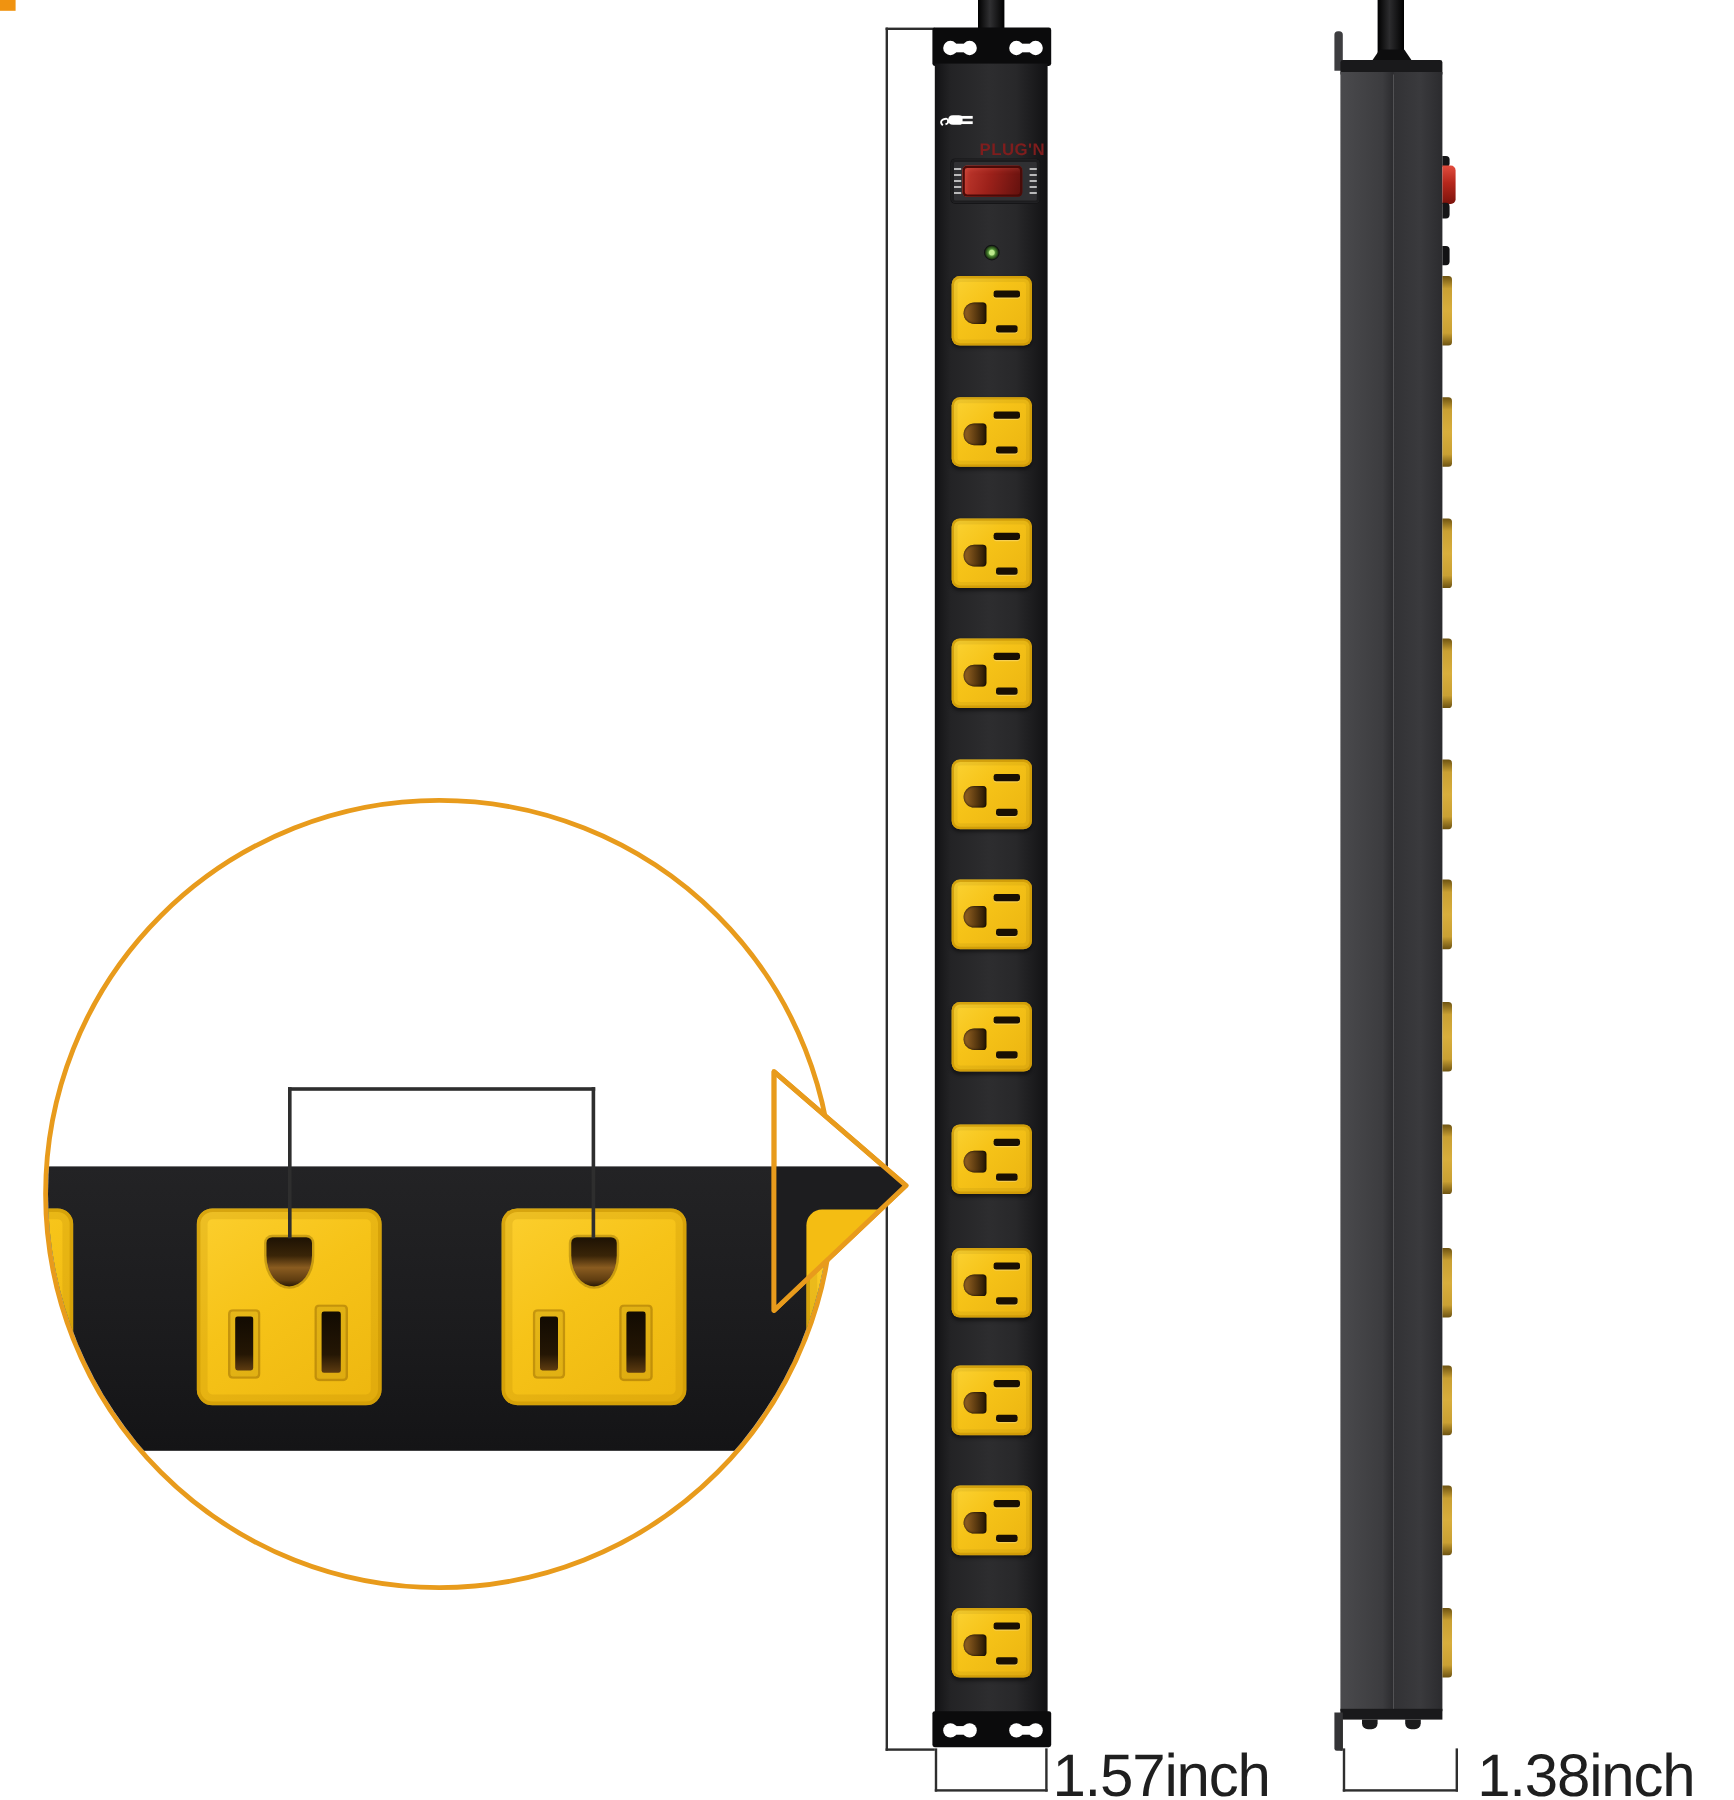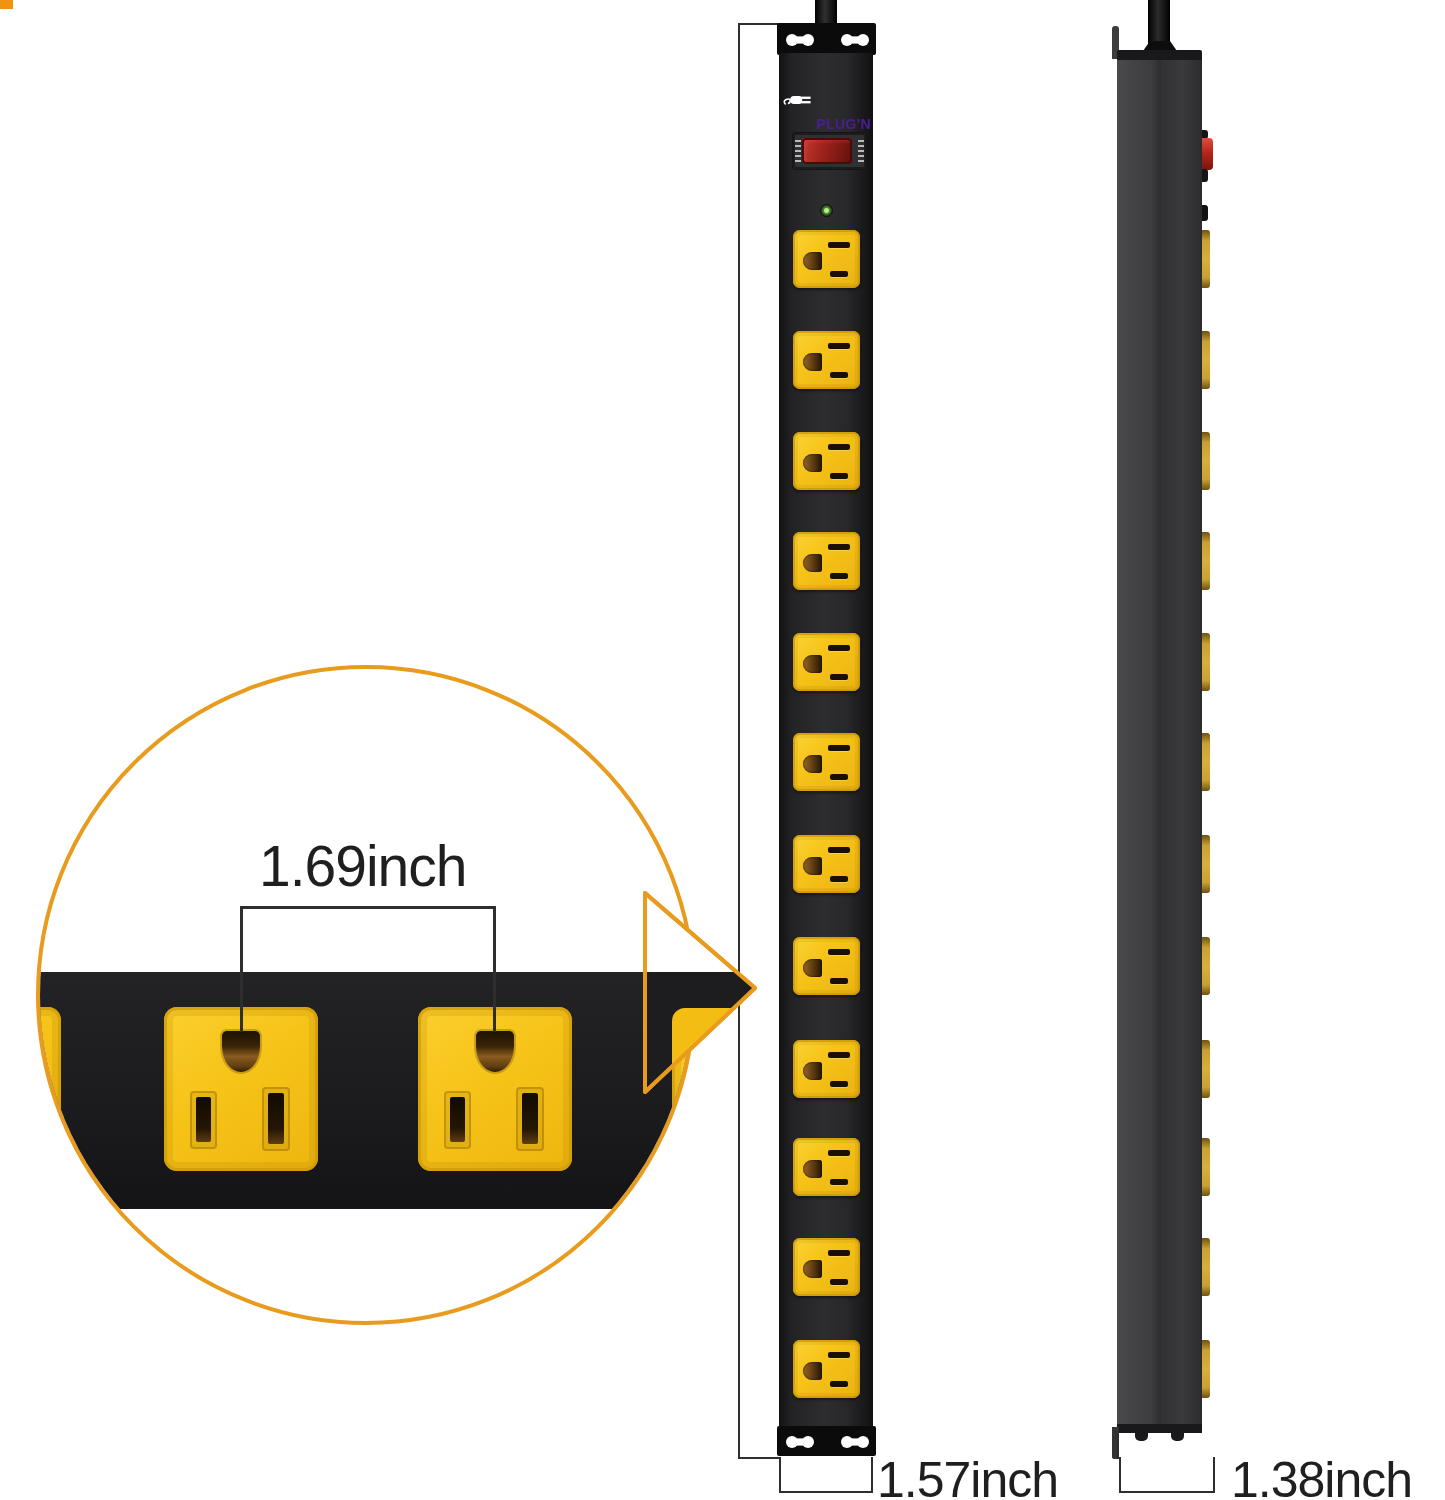--- a/index.html
+++ b/index.html
@@ -22,21 +22,21 @@
               background:linear-gradient(90deg,#000 0%,#303032 45%,#000 100%);}
   .collar-front{position:absolute;left:809px;top:38px;width:34px;height:18px;background:#0c0c0d;
                 clip-path:polygon(26% 0,74% 0,100% 100%,0 100%);}
   .bracket-front{position:absolute;left:777px;width:99px;height:32px;background:#0b0b0c;border-radius:2px;}
   .bracket-front.top{top:23px;}
   .bracket-front.bottom{top:1426px;height:30px;}
   .keyhole{position:absolute;width:30px;height:14px;}
   .fbody{position:absolute;left:779px;top:53px;width:94px;height:1375px;
          background:linear-gradient(90deg,#121214 0%,#232325 14%,#2d2d2f 48%,#28282a 72%,#111113 100%);}
   .logo{position:absolute;left:783px;top:88px;width:88px;height:24px;display:flex;align-items:center;gap:3px;}
-  .logo-text{color:#4c1d95;font-size:14px;font-weight:bold;letter-spacing:.4px;margin-top:48px;}
+  .logo-text{color:#7f1d1d;font-size:14px;font-weight:bold;letter-spacing:.4px;margin-top:48px;}
   .sw-bezel{position:absolute;left:793px;top:133px;width:73px;height:36px;background:#303033;
             border-radius:3px;box-shadow:inset 0 0 0 2px #1c1c1e, 0 0 0 1px #151517;}
   .sw-rocker{position:absolute;left:9px;top:5px;width:50px;height:26px;border-radius:4px;
              background:linear-gradient(105deg,#c23a2f 0%,#9c211a 45%,#5f100d 100%);
              box-shadow:inset 0 0 0 2px #4a0b08, inset 3px 3px 4px rgba(255,120,100,.25);}
   .sw-marks{position:absolute;width:6px;height:22px;top:7px;
             background:repeating-linear-gradient(180deg,rgba(220,220,220,.8) 0 2px,transparent 2px 5px);}
   .sw-marks.l{left:2px;} .sw-marks.r{right:2px;}
   .led{position:absolute;left:820px;top:204px;width:13px;height:13px;border-radius:50%;
        background:radial-gradient(circle at 50% 50%, #bce98c 0 2px, #4f8c34 3px, #254417 5px, #101012 6px);}
@@ -299,15 +299,14 @@
     <g clip-path="url(#tailclip)">
       <rect x="600" y="972" width="170" height="240" fill="#1d1d1f"></rect>
       <rect x="672" y="1008" width="154" height="164" rx="13" fill="#F4BD13"></rect>
     </g>
     <polygon points="645,893 755,988 645,1092" fill="none" stroke="#E89B1C" stroke-width="4" stroke-linejoin="round"></polygon>
   </svg>
 
   <div class="spacing-line" style="left:240px;top:906px;width:256px;height:3px;"></div>
   <div class="spacing-line" style="left:240px;top:906px;width:3px;height:126px;"></div>
   <div class="spacing-line" style="left:493px;top:906px;width:3px;height:126px;"></div>
-  <div class="dimlabel lbl-spacing">1.69inch</div>
 
 </div>
 
 </body></html>

